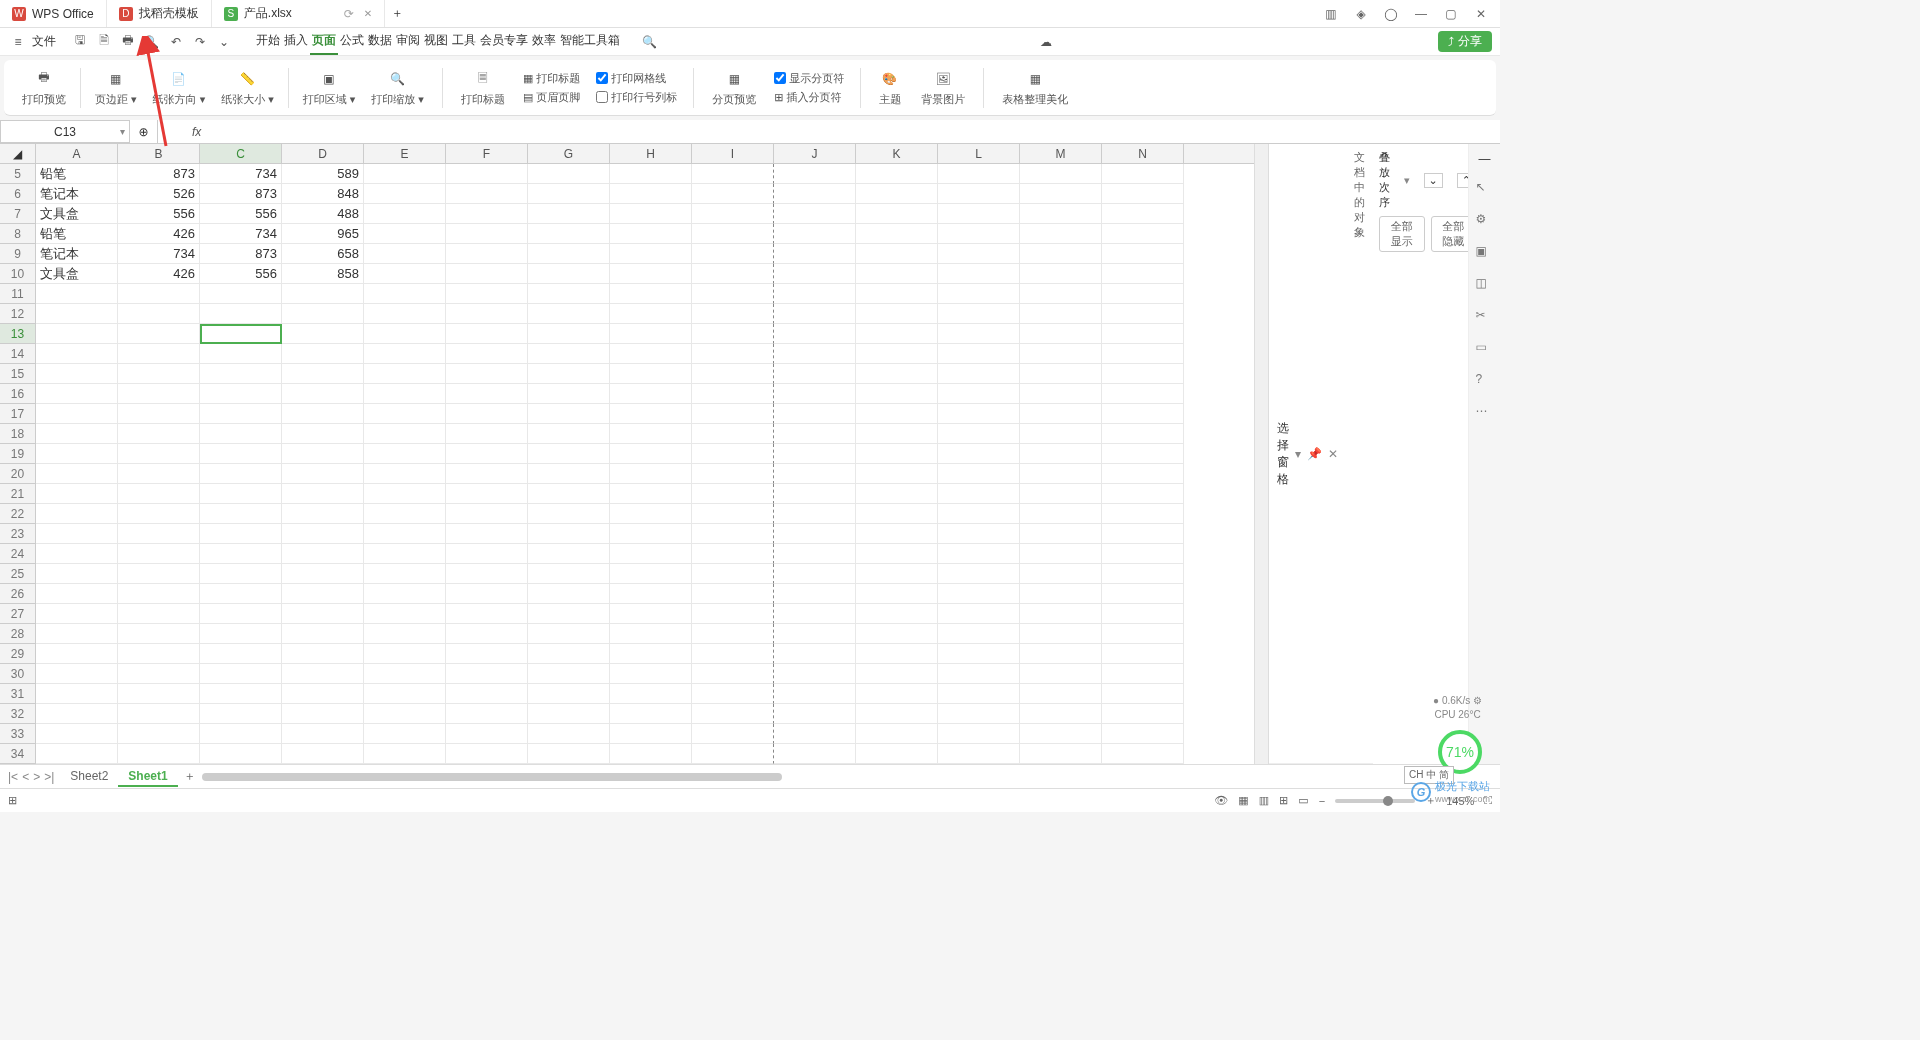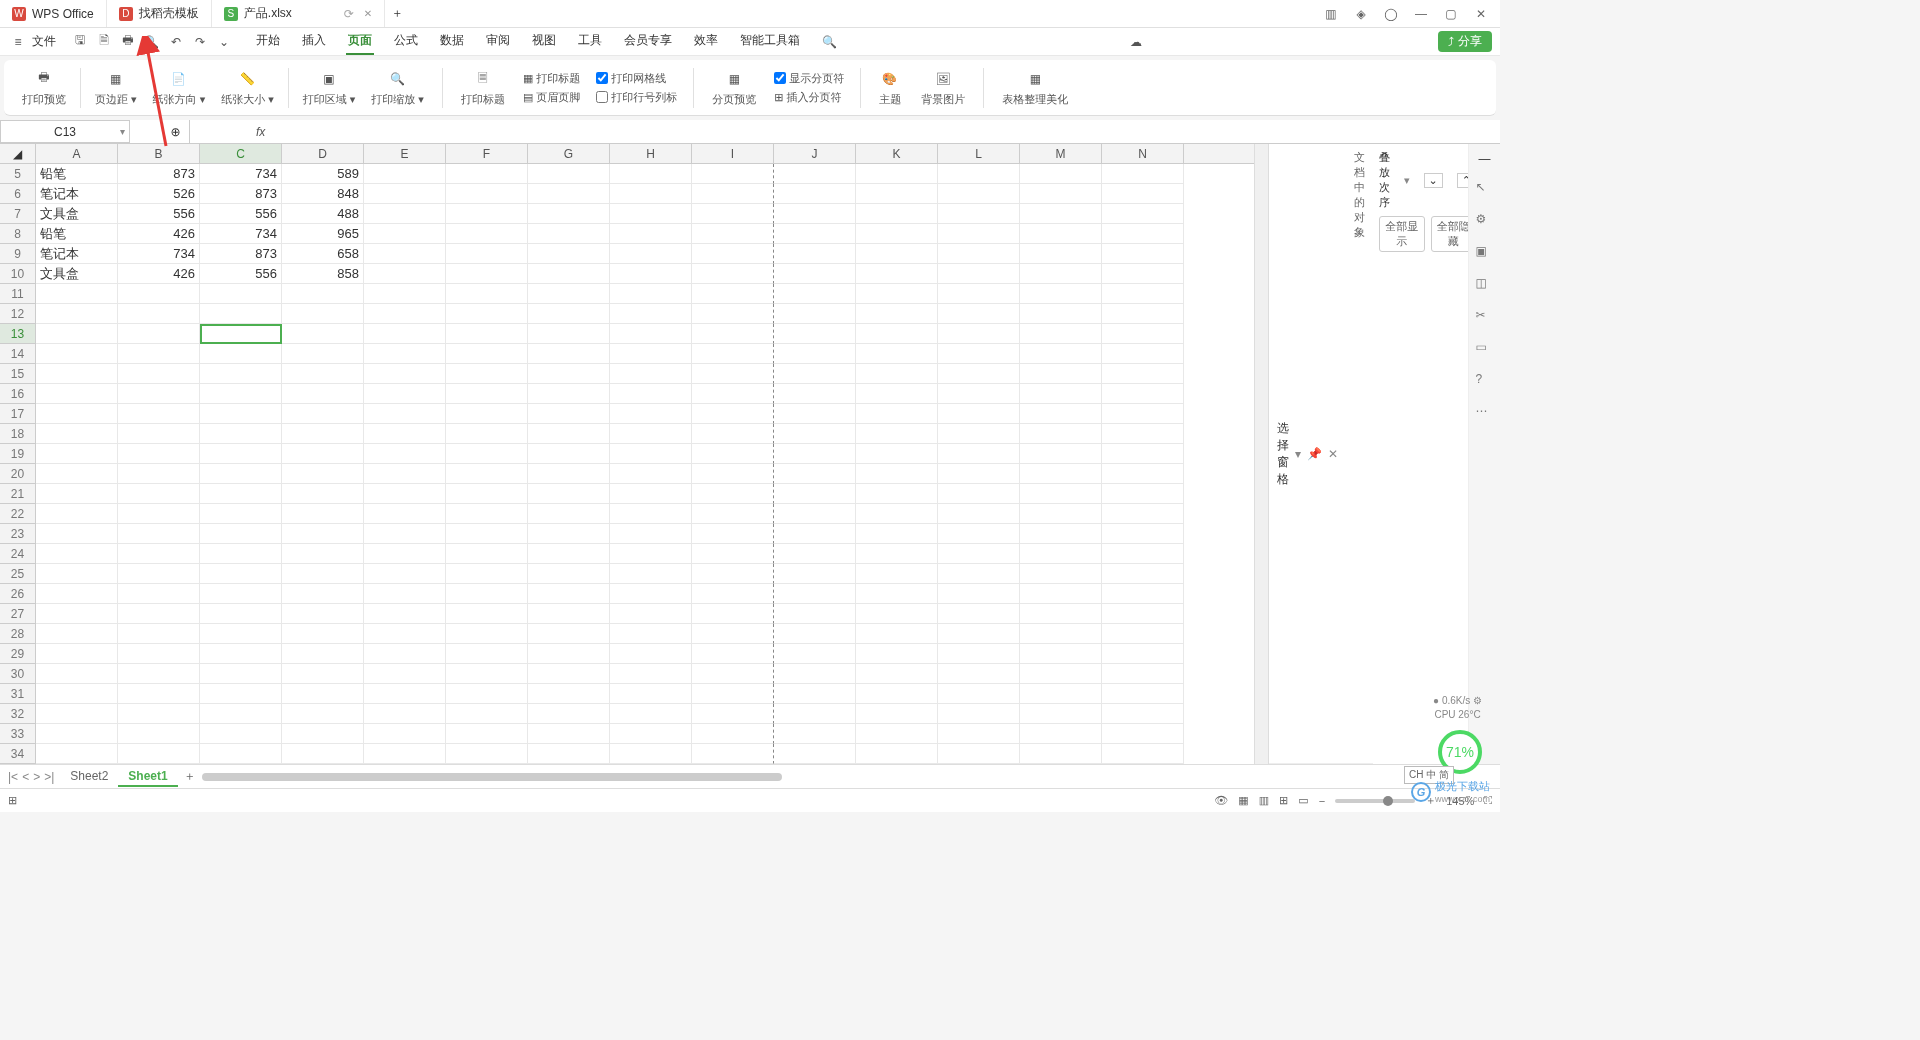--- a/index.html
+++ b/index.html
@@ -14,38 +14,38 @@
 .dk-icon { background: #d84a3e; }
 .xlsx-icon { background: #4caf50; }
 .tab-close { font-size: 10px; color: #999; padding-left: 4px;}
 .tab-add { width: 24px; text-align: center; }
 .win-controls { margin-left: auto; display: flex; gap: 16px; padding-right: 12px; }
 .win-btn { width: 14px; height: 14px; cursor: pointer; color: #666; display:flex; align-items:center; justify-content:center;}
 
 
 .menubar { height: 28px; background: #fff; display: flex; align-items: center; padding: 0 8px; gap: 4px; border-bottom: 1px solid #e8e8e8; }
 .qa-btn { width: 20px; height: 20px; display: flex; align-items: center; justify-content: center; color: #555; cursor: pointer; }
-.menu-items { display: flex; gap: 18px; margin-left: 16px; }
+.menu-items { display: flex; margin-left: 16px; }
 .menu-item { cursor: pointer; padding: 4px 2px; color: #333; }
 .menu-item.active { color: #3a8f3a; border-bottom: 2px solid #3a8f3a; font-weight: bold; }
 .share-btn { margin-left: auto; background: #4caf50; color: #fff; padding: 2px 10px; border-radius: 4px; display:flex; align-items:center; gap:4px;}
 .cloud-btn { margin-left: 6px; margin-right:6px; color:#555;}
 
 
 .ribbon { height: 56px; background: #fff; display: flex; align-items: center; padding: 4px 10px; gap: 4px; border-bottom: 1px solid #ddd; margin: 4px; border-radius: 6px; }
 .rgroup { display: flex; flex-direction: column; align-items: center; padding: 0 8px; gap: 2px; cursor: pointer; }
 .rgroup .ricon { width: 22px; height: 22px; color: #555; display:flex; align-items:center; justify-content:center;}
 .rgroup .rlabel { font-size: 11px; color: #555; white-space:nowrap;}
 .rsep { width: 1px; height: 40px; background: #e0e0e0; margin: 0 6px; }
 .rcheck-col { display:flex; flex-direction:column; gap:4px; justify-content:center; padding:0 6px;}
 .rcheck { display: flex; align-items: center; gap: 3px; font-size: 11px; color: #555;}
 .rcheck input { width:12px; height:12px;}
 
 
-.formula-row { height: 24px; display: flex; align-items: center; background: #fff; border-bottom: 1px solid #ccc; gap: 32px; }
+.formula-row { height: 24px; display: flex; align-items: center; background: #fff; border-bottom: 1px solid #ccc; }
 .namebox { width: 130px; height: 100%; border: 1px solid #ccc; display: flex; align-items: center; justify-content: center; background: #fff; position:relative;}
 .namebox-dd { position:absolute; right:4px; color:#888; font-size:10px;}
 .fx-btn { width: 28px; display: flex; align-items: center; justify-content: center; border-right: 1px solid #ccc; height:100%;}
 .fx-label { font-style: italic; color: #555; padding: 0 6px; margin-left: 28px; }
 .formula-input { flex: 1; height: 100%; border: none; outline: none; padding: 0 4px; }
 
 
 .grid-area { display:flex; height: calc(100% - 28px - 28px - 56px - 24px - 24px - 24px - 8px); background:#fff; }
 .sheet-wrap { flex:1; position:relative; overflow:hidden;}
 .colheads { display:flex; height:20px; background:#f3f3f3; border-bottom:1px solid #ccc; position:sticky; top:0;}
@@ -65,21 +65,21 @@
 
 
 .right-panel { width:200px; background:#fff; border-left:1px solid #ddd; display:flex; flex-direction:row;}
 .rp-head { display:flex; align-items:center; padding:6px 8px; gap:6px; border-bottom:1px solid #eee;}
 .rp-head .rp-title { flex:1; font-size:12px;}
 .rp-sub { padding:6px 8px; font-size:11px; color:#666; border-bottom:1px solid #eee;}
 .rp-body { flex:1; }
 .rp-foot { padding:6px; display:flex; flex-direction:column; gap:6px;}
 .rp-row { display:flex; align-items:center; gap:14px; font-size:11px;}
 .rp-btns { display:flex; gap:6px;}
-.rp-pill { flex:1; border:1px solid #ccc; border-radius:3px; text-align:center; padding:2px 0; font-size:11px; color:#666;}
+.rp-pill { flex:1; border:1px solid #ccc; border-radius:3px; text-align:center; padding:2px 6px; font-size:11px; color:#666;}
 
 
 .side-icons { width:32px; background:#f5f5f5; border-left:1px solid #eee; display:flex; flex-direction:column; align-items:center; gap:14px; padding-top:8px;}
 .side-icons .sicon { width:18px; height:18px; color:#777; cursor:pointer;}
 
 
 .sheetbar { height:24px; background:#fff; display:flex; align-items:center; border-top:1px solid #ddd; padding:0 8px; gap:6px;}
 .sheet-nav { display:flex; gap:4px; color:#888;}
 .sheet-tab { padding:2px 10px; cursor:pointer; color:#666;}
 .sheet-tab.active { color:#4caf50; border-bottom:2px solid #4caf50; font-weight:bold;}

